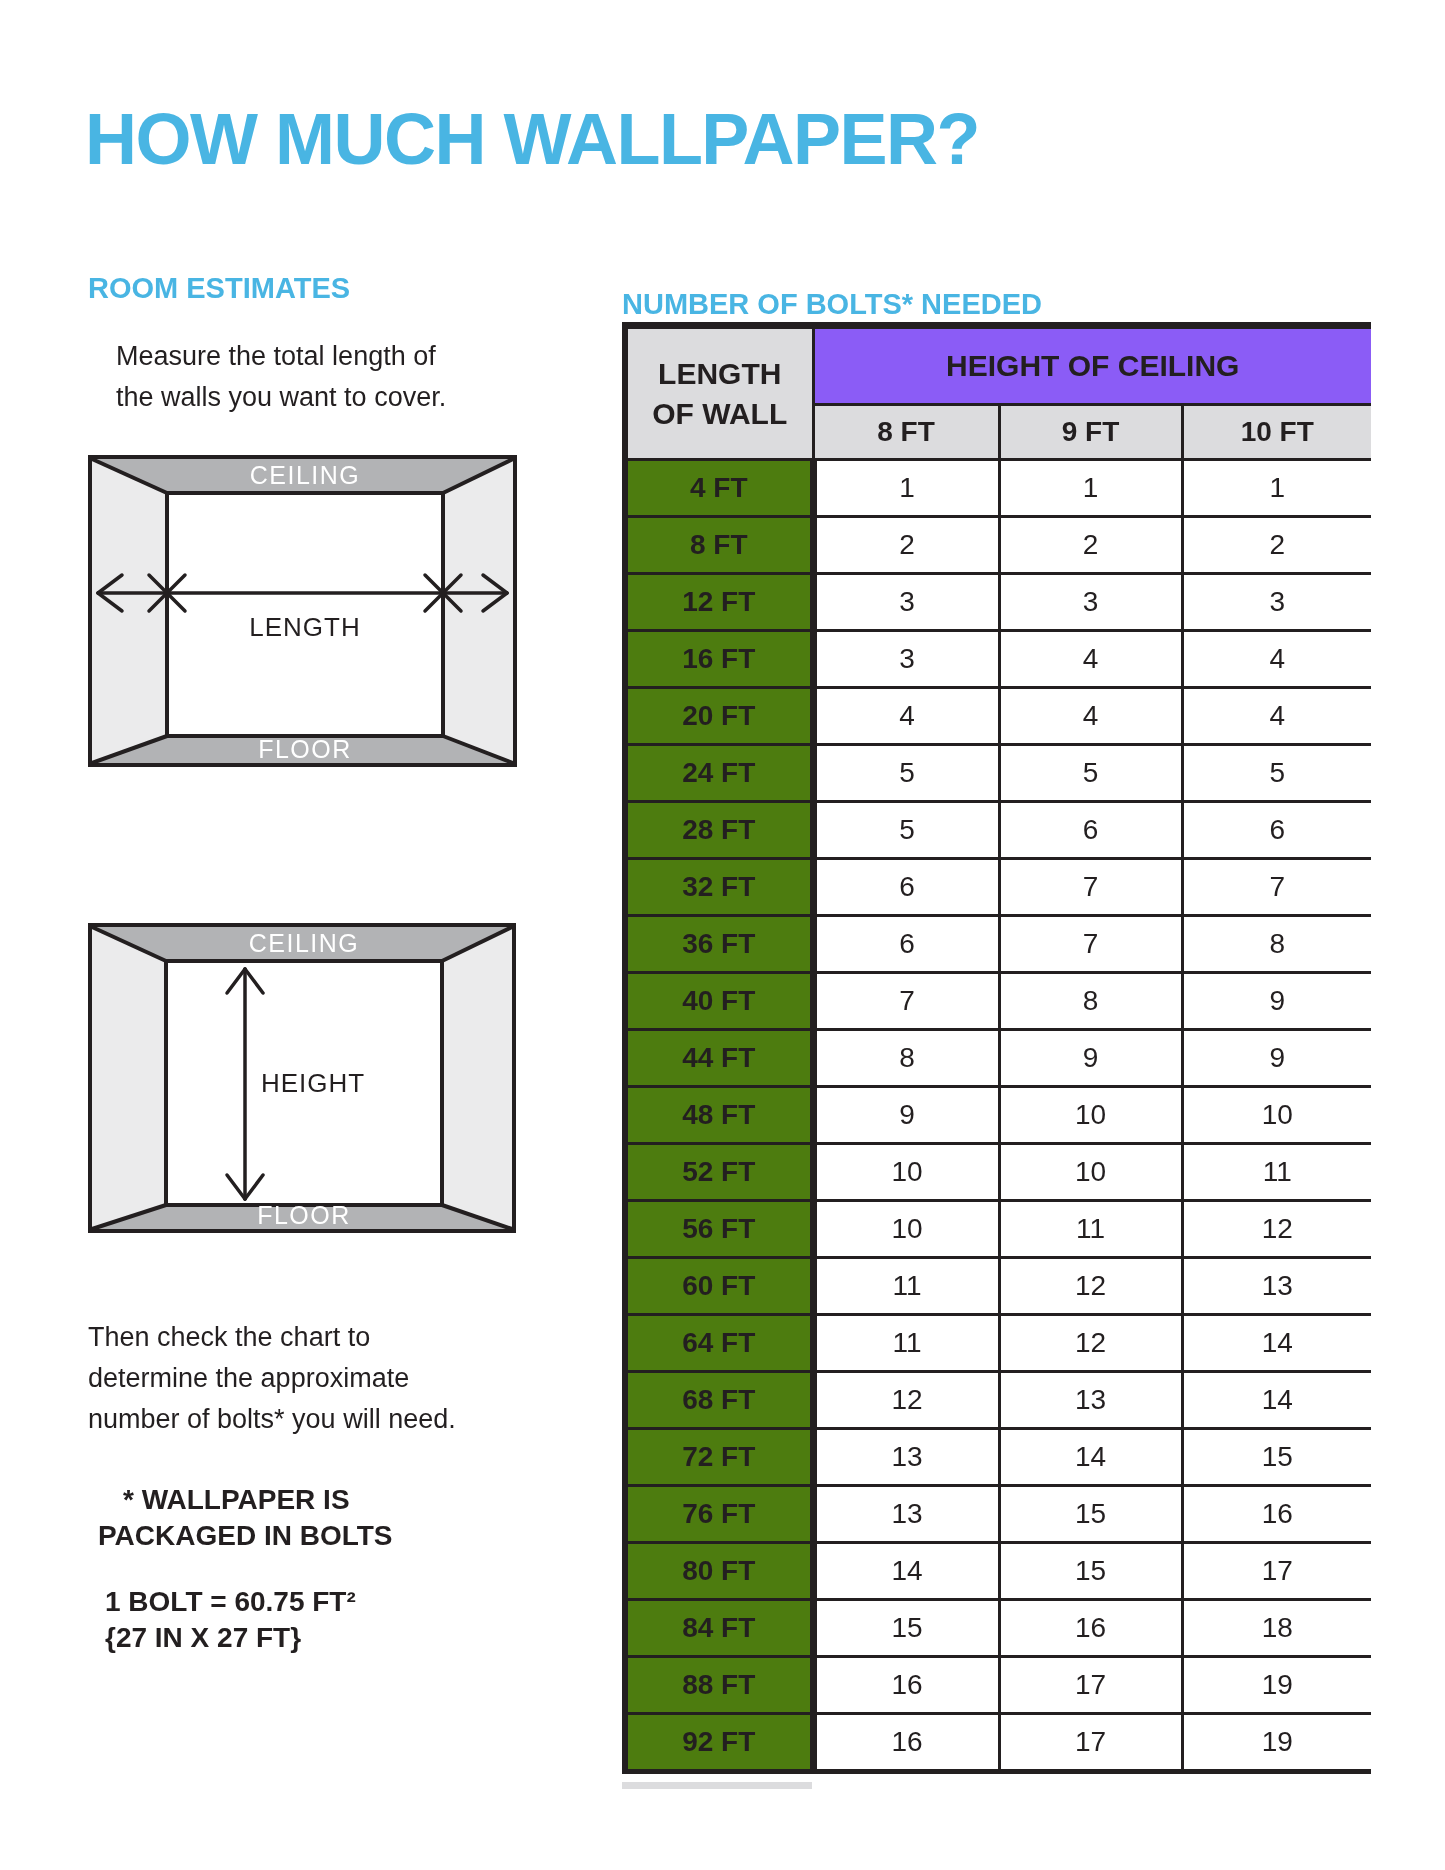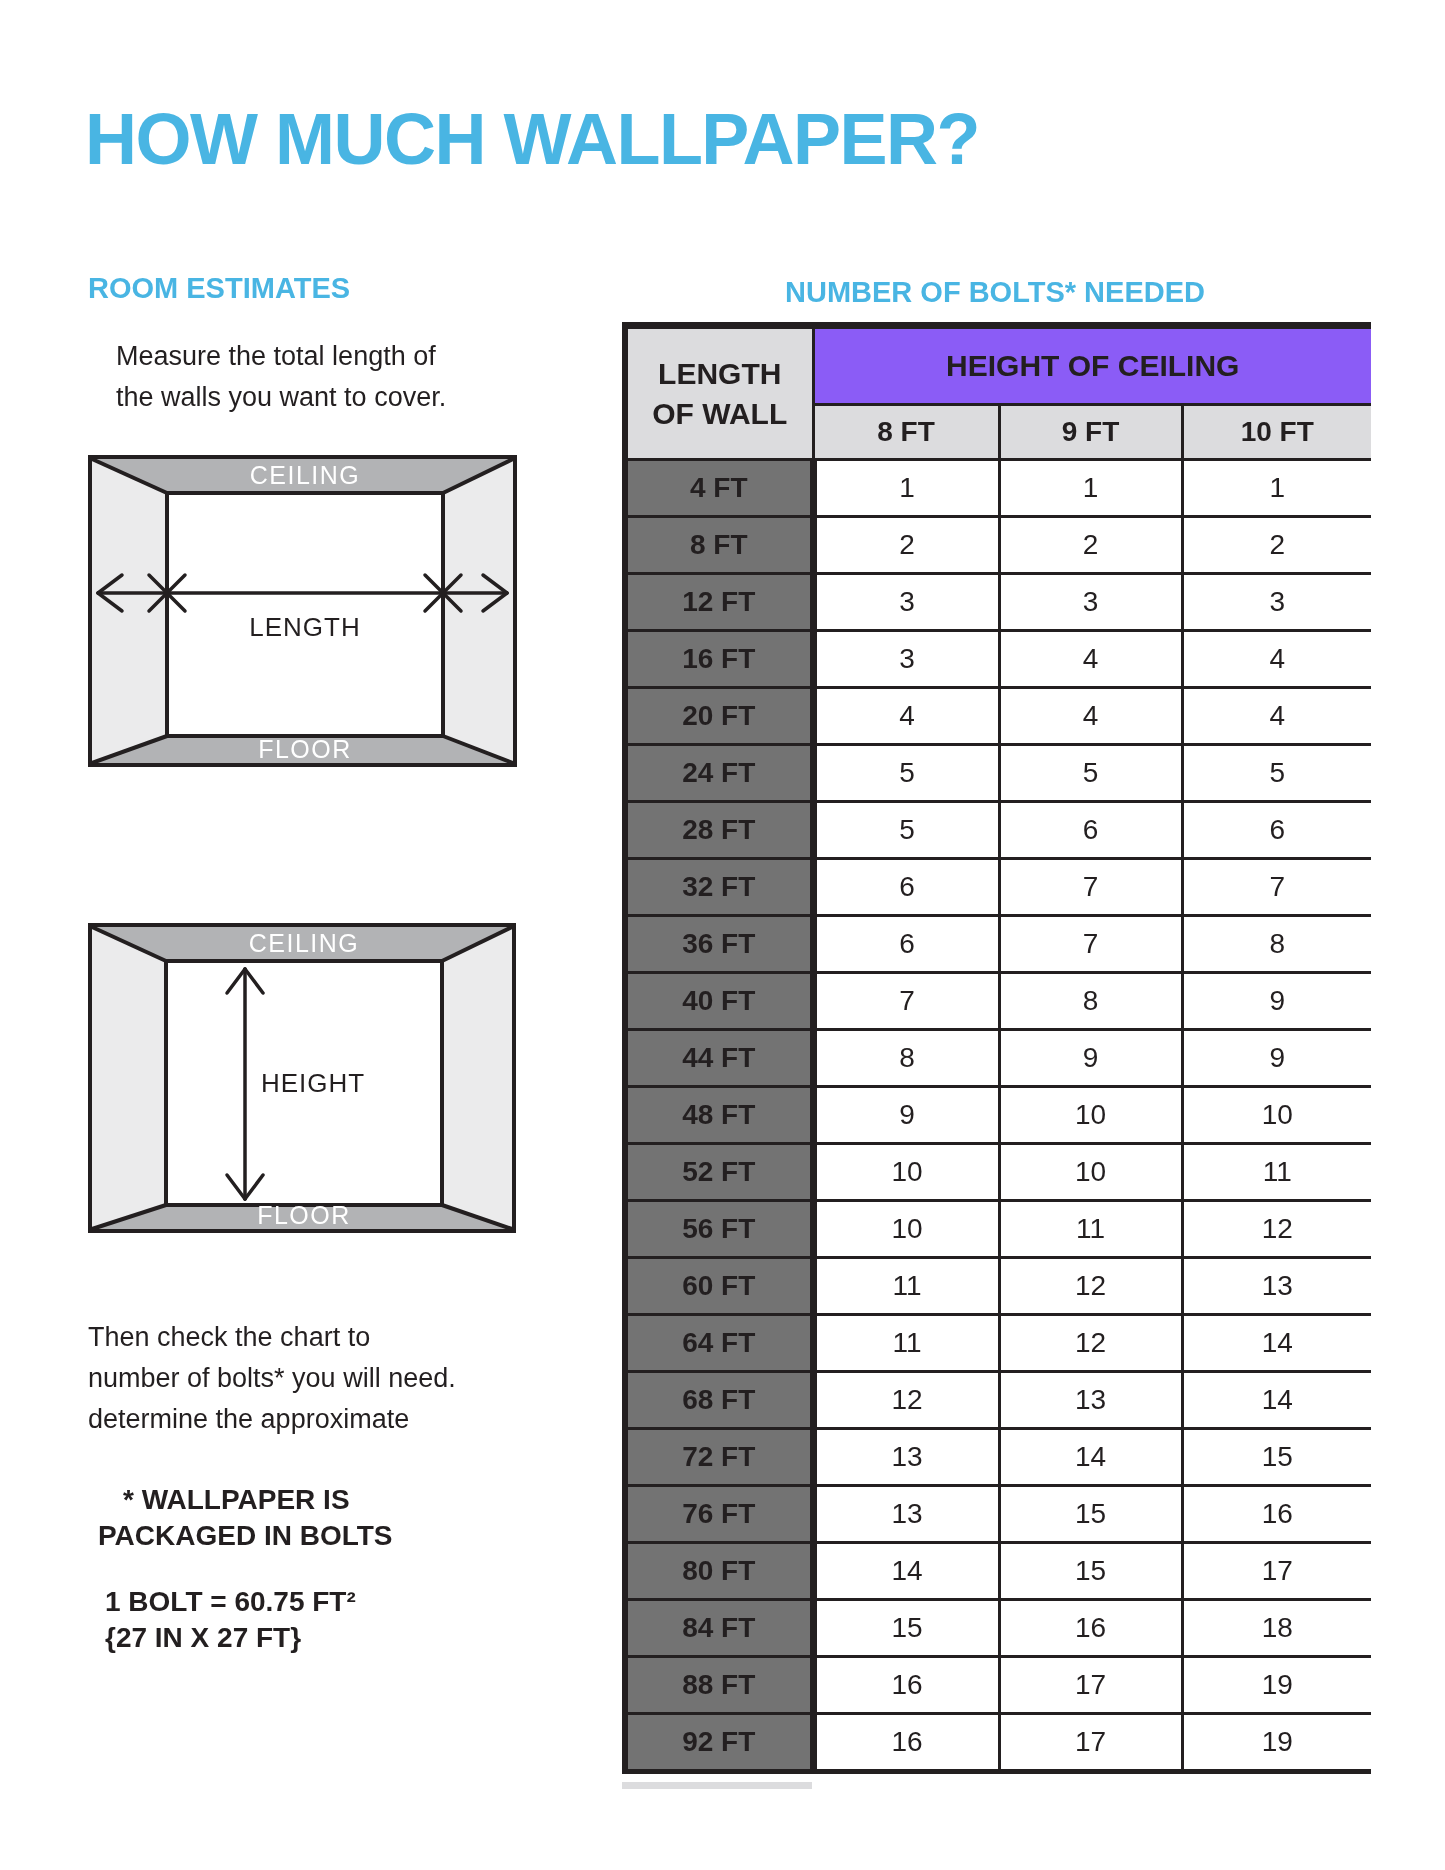--- a/index.html
+++ b/index.html
@@ -14,21 +14,21 @@
   .abs{position:absolute;}
   #main-title{
     left:85px;top:98px;
     font-size:72px;font-weight:bold;letter-spacing:-1.5px;
     color:#49b5e3;white-space:nowrap;
   }
   .blue-heading{
     font-size:29px;font-weight:bold;color:#49b5e3;white-space:nowrap;text-align:right;
   }
   #room-estimates-heading{left:88px;top:272px;}
-  #bolts-heading{left:622px;top:276px;width:746px;text-align:center;}
+  #bolts-heading{left:622px;top:288px;width:746px;text-align:left;}
   .body-para{
     font-size:27px;line-height:41px;color:#231f20;
   }
   #para-length{left:88px;top:336px;margin-left:28px;}
   #para-height{left:88px;top:806px;}
   #para-chart{left:88px;top:1277px;margin-top:40px;}
   .bold-note{
     font-size:28px;font-weight:bold;line-height:36px;color:#231f20;white-space:nowrap;
   }
   #footnote{left:80px;top:1482px;text-align:center;}
@@ -56,21 +56,21 @@
   }
   th.hoc{
     background:#8b5cf6;border-bottom:2px solid #231f20;border-right:0;
     font-size:30px;font-weight:bold;height:74px;
   }
   th.unit-th{
     background:#dcdcde;border-left:0;border-right:0;
     font-weight:bold;height:52px;
   }
   table.bolts tbody th.len-col{
-    background:#737373;border-right:7px solid #231f20;
+    background:#4d7c0f;border-right:7px solid #231f20;
     font-weight:bold;height:54px;
   }
   table.bolts tbody td{background:#ffffff;font-weight:normal;height:54px;}
   #gray-overhang{left:622px;top:1782px;width:190px;height:7px;background:#dcdcde;}
 
   
   .room-svg{display:block;}
   .svg-room-label{fill:#ffffff;font-family:"Liberation Sans",sans-serif;font-size:25px;letter-spacing:1.5px;}
   .svg-dim-label{fill:#231f20;font-family:"Liberation Sans",sans-serif;font-size:26px;letter-spacing:1px;}
   .ln{stroke:#231f20;stroke-width:4;fill:none;}
@@ -138,22 +138,22 @@
       <line class="arrow" x1="157" y1="46" x2="139" y2="70"></line>
       <line class="arrow" x1="157" y1="46" x2="175" y2="70"></line>
       <line class="arrow" x1="157" y1="276" x2="139" y2="252"></line>
       <line class="arrow" x1="157" y1="276" x2="175" y2="252"></line>
     </g>
     <text class="svg-dim-label" x="225" y="169" text-anchor="middle">HEIGHT</text>
   </svg>
 
   <div id="para-chart" class="abs body-para">
     <div>Then check the chart to</div>
+    <div>determine the approximate</div>
     <div>number of bolts* you will need.</div>
-    <div>determine the approximate</div>
   </div>
 
   <div id="footnote" class="abs bold-note">
     <div><span>*</span><span> WALLPAPER IS</span></div>
     <div class="indent">PACKAGED IN BOLTS</div>
   </div>
 
   <div id="bolt-spec" class="abs bold-note">
     <div>1 BOLT = 60.75 FT²</div>
     <div>{27 IN X 27 FT}</div>

